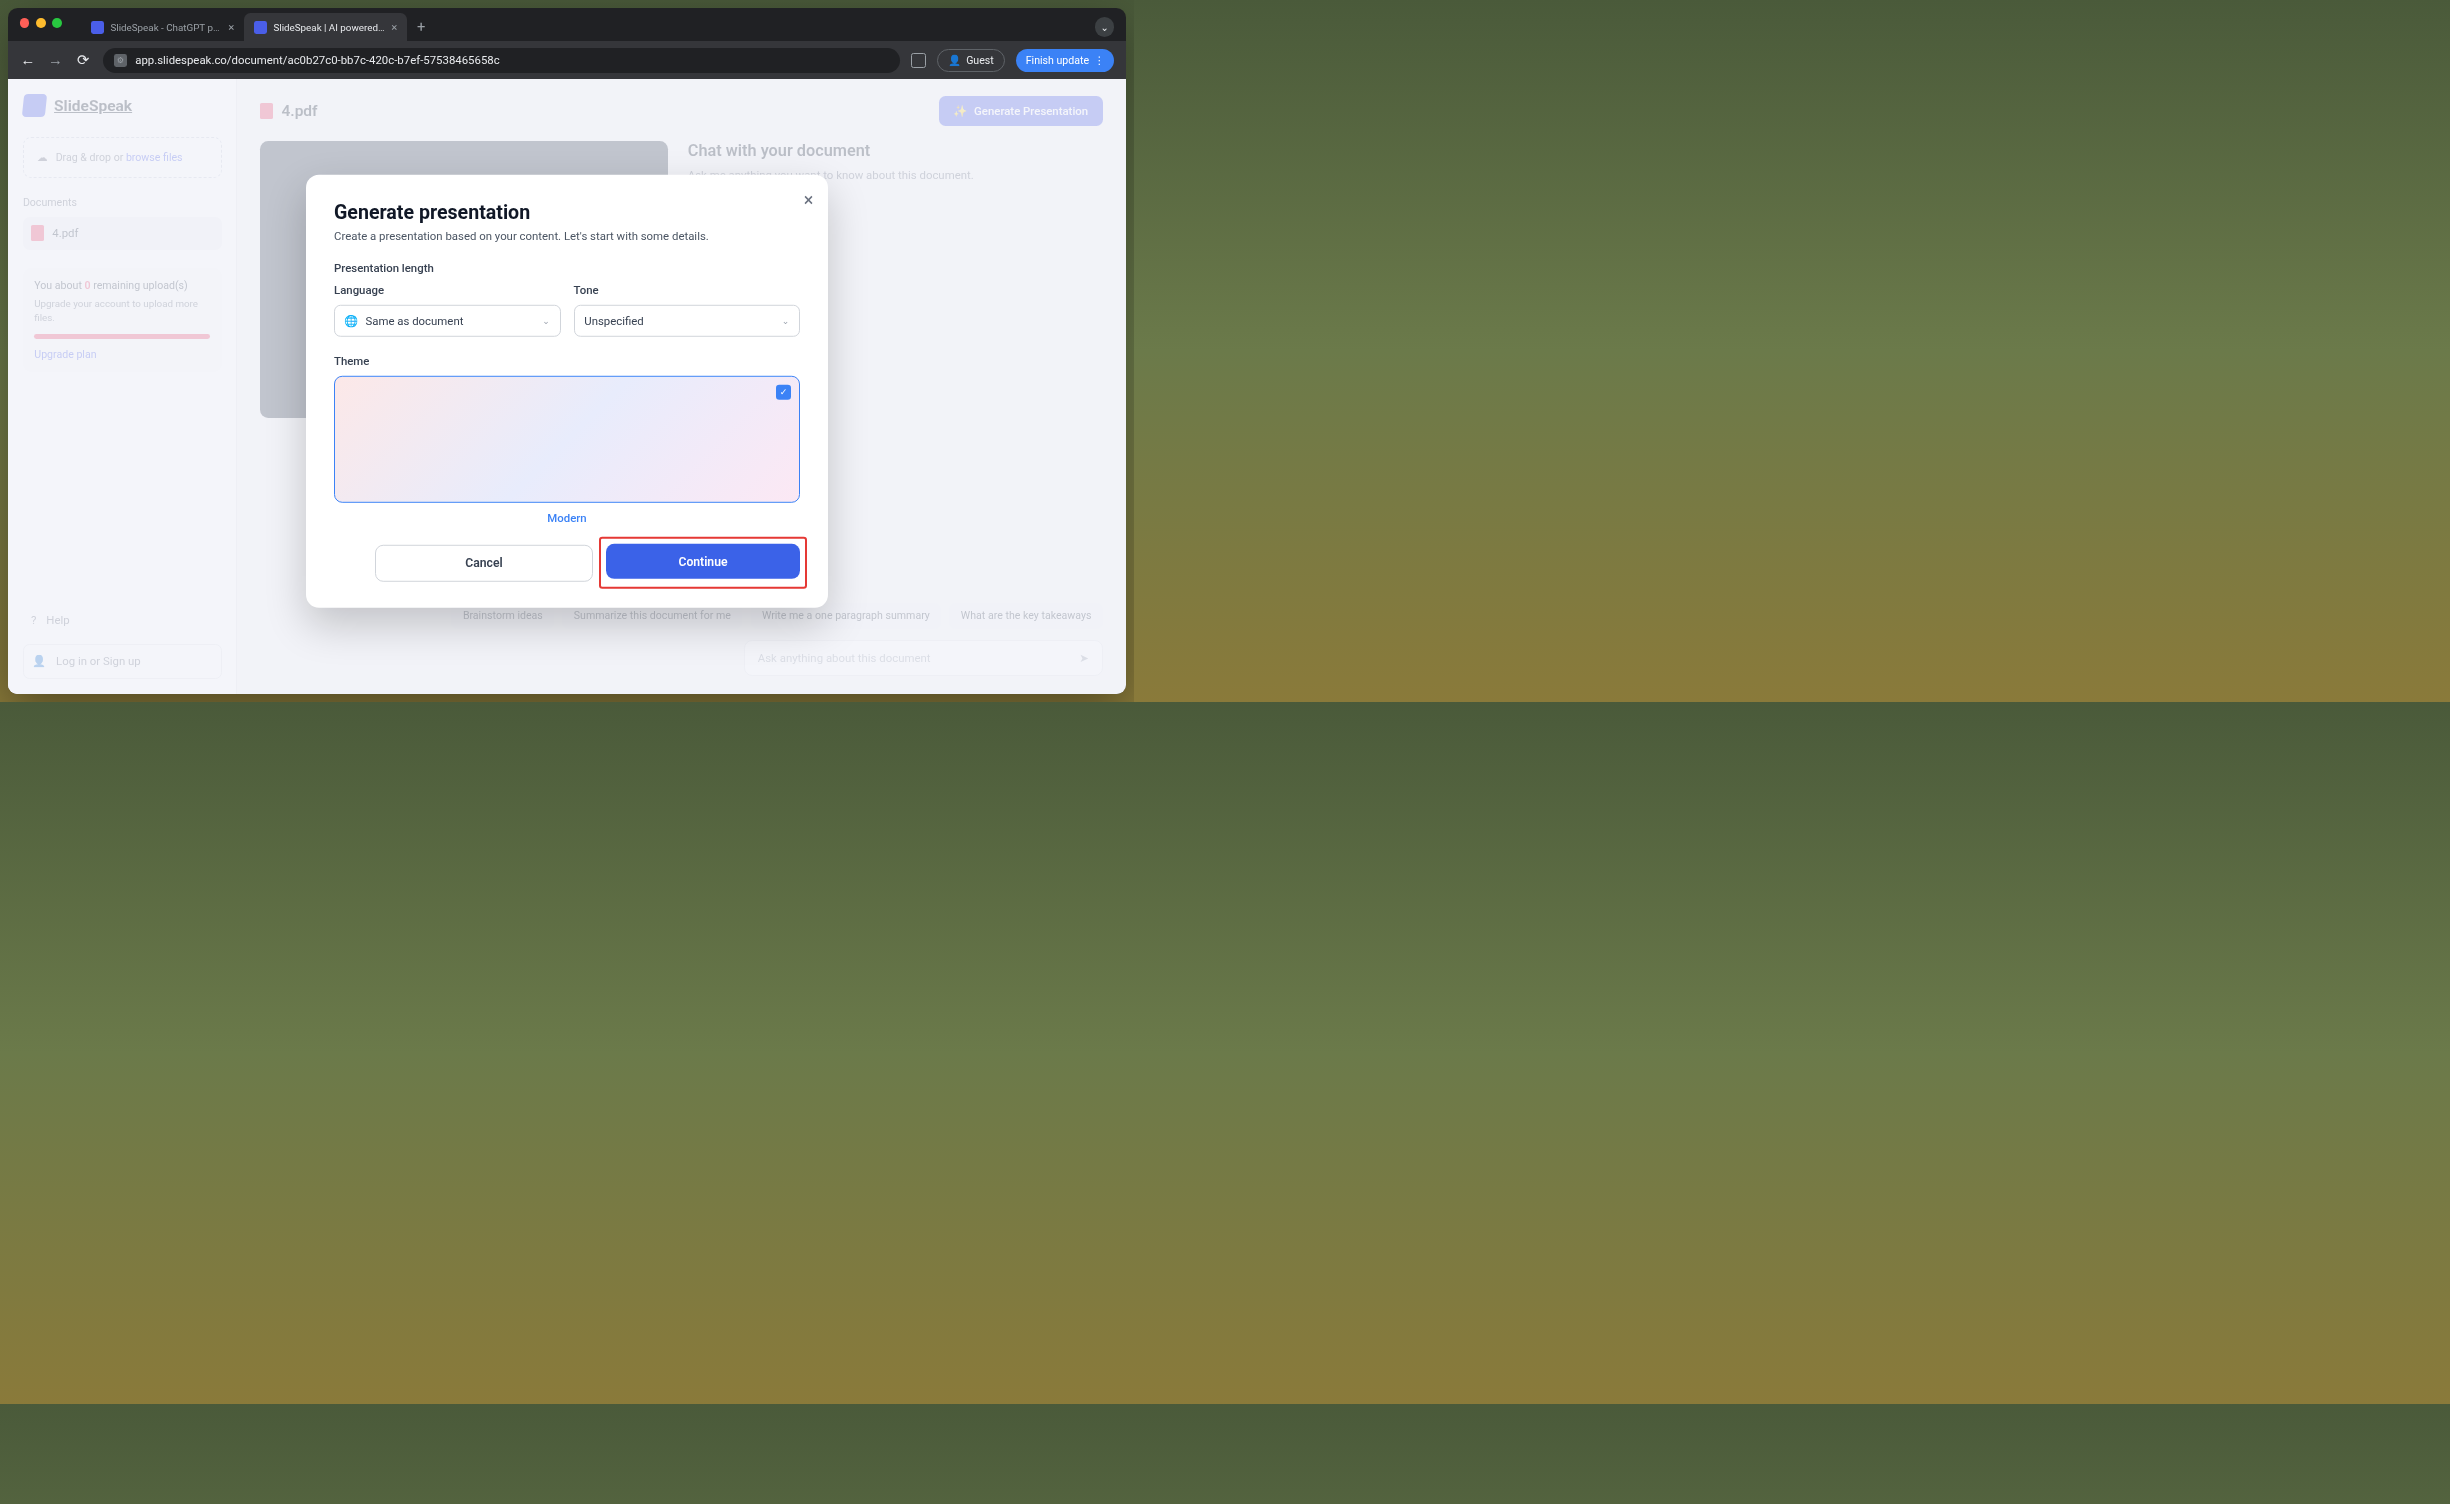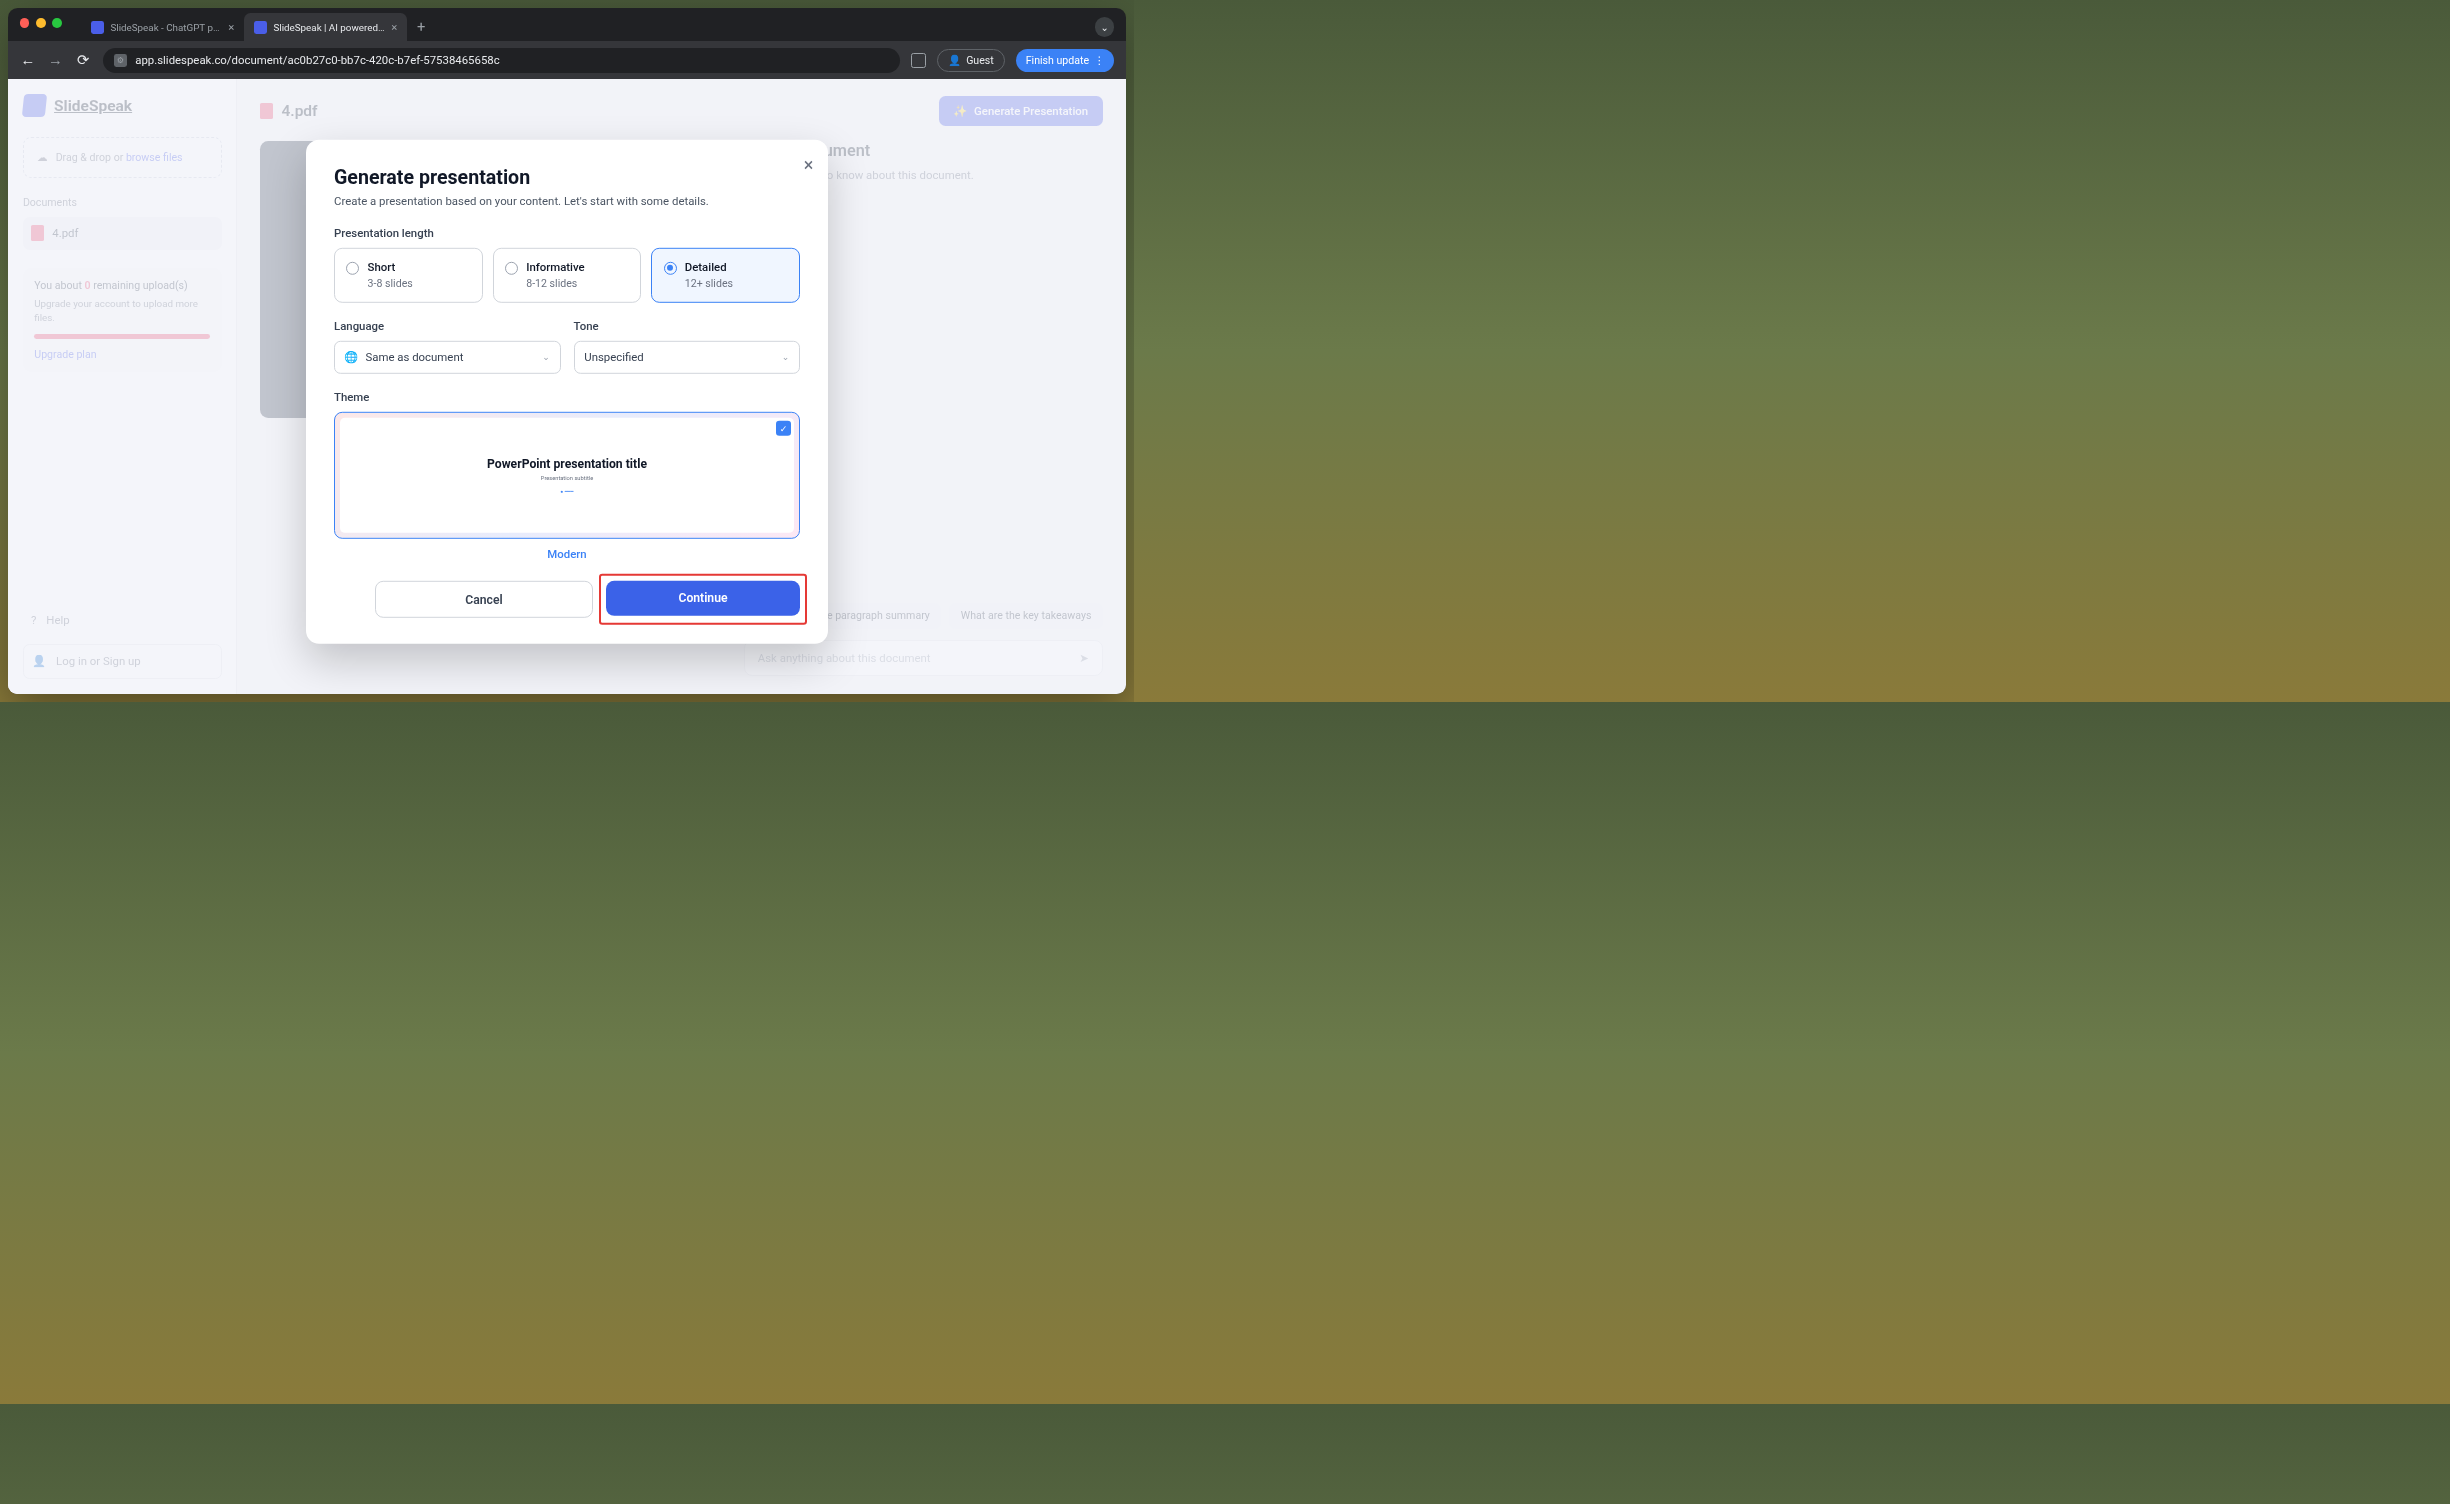--- a/index.html
+++ b/index.html
@@ -223,43 +223,20 @@
     </div>
 
     <div class="scrim"></div>
 
     <div class="modal">
       <div class="modal-close">×</div>
       <h2>Generate presentation</h2>
       <div class="modal-sub">Create a presentation based on your content. Let's start with some details.</div>
 
       <div class="field-label">Presentation length</div>
-      <div class="len-row">
-        <div class="len-opt">
-          <div class="radio"></div>
-          <div>
-            <div class="len-title">Short</div>
-            <div class="len-sub">3-8 slides</div>
-          </div>
-        </div>
-        <div class="len-opt">
-          <div class="radio"></div>
-          <div>
-            <div class="len-title">Informative</div>
-            <div class="len-sub">8-12 slides</div>
-          </div>
-        </div>
-        <div class="len-opt selected">
-          <div class="radio"></div>
-          <div>
-            <div class="len-title">Detailed</div>
-            <div class="len-sub">12+ slides</div>
-          </div>
-        </div>
-      </div>
 
       <div class="two-col">
         <div class="col">
           <div class="field-label">Language</div>
           <div class="select">
             <span style="display:flex;align-items:center;gap:6.5px;">
               <span class="globe">🌐</span>
               <span>Same as document</span>
             </span>
             <span class="chev">⌄</span>
@@ -272,25 +249,20 @@
             <span class="chev">⌄</span>
           </div>
         </div>
       </div>
 
       <div class="field-label">Theme</div>
       <div class="theme-row">
         <div class="theme">
           <div class="theme-prev light">
             <div class="check">✓</div>
-            <div class="inner">
-              <div class="pt">PowerPoint presentation title</div>
-              <div class="ps">Presentation subtitle</div>
-              <div class="dot">● ━━━</div>
-            </div>
           </div>
           <div class="theme-name selected">Modern</div>
         </div>
       </div>
 
       <div class="btn-row">
         <div class="btn btn-cancel">Cancel</div>
         <div class="btn-continue-wrap">
           <div class="btn-continue">Continue</div>
         </div>

